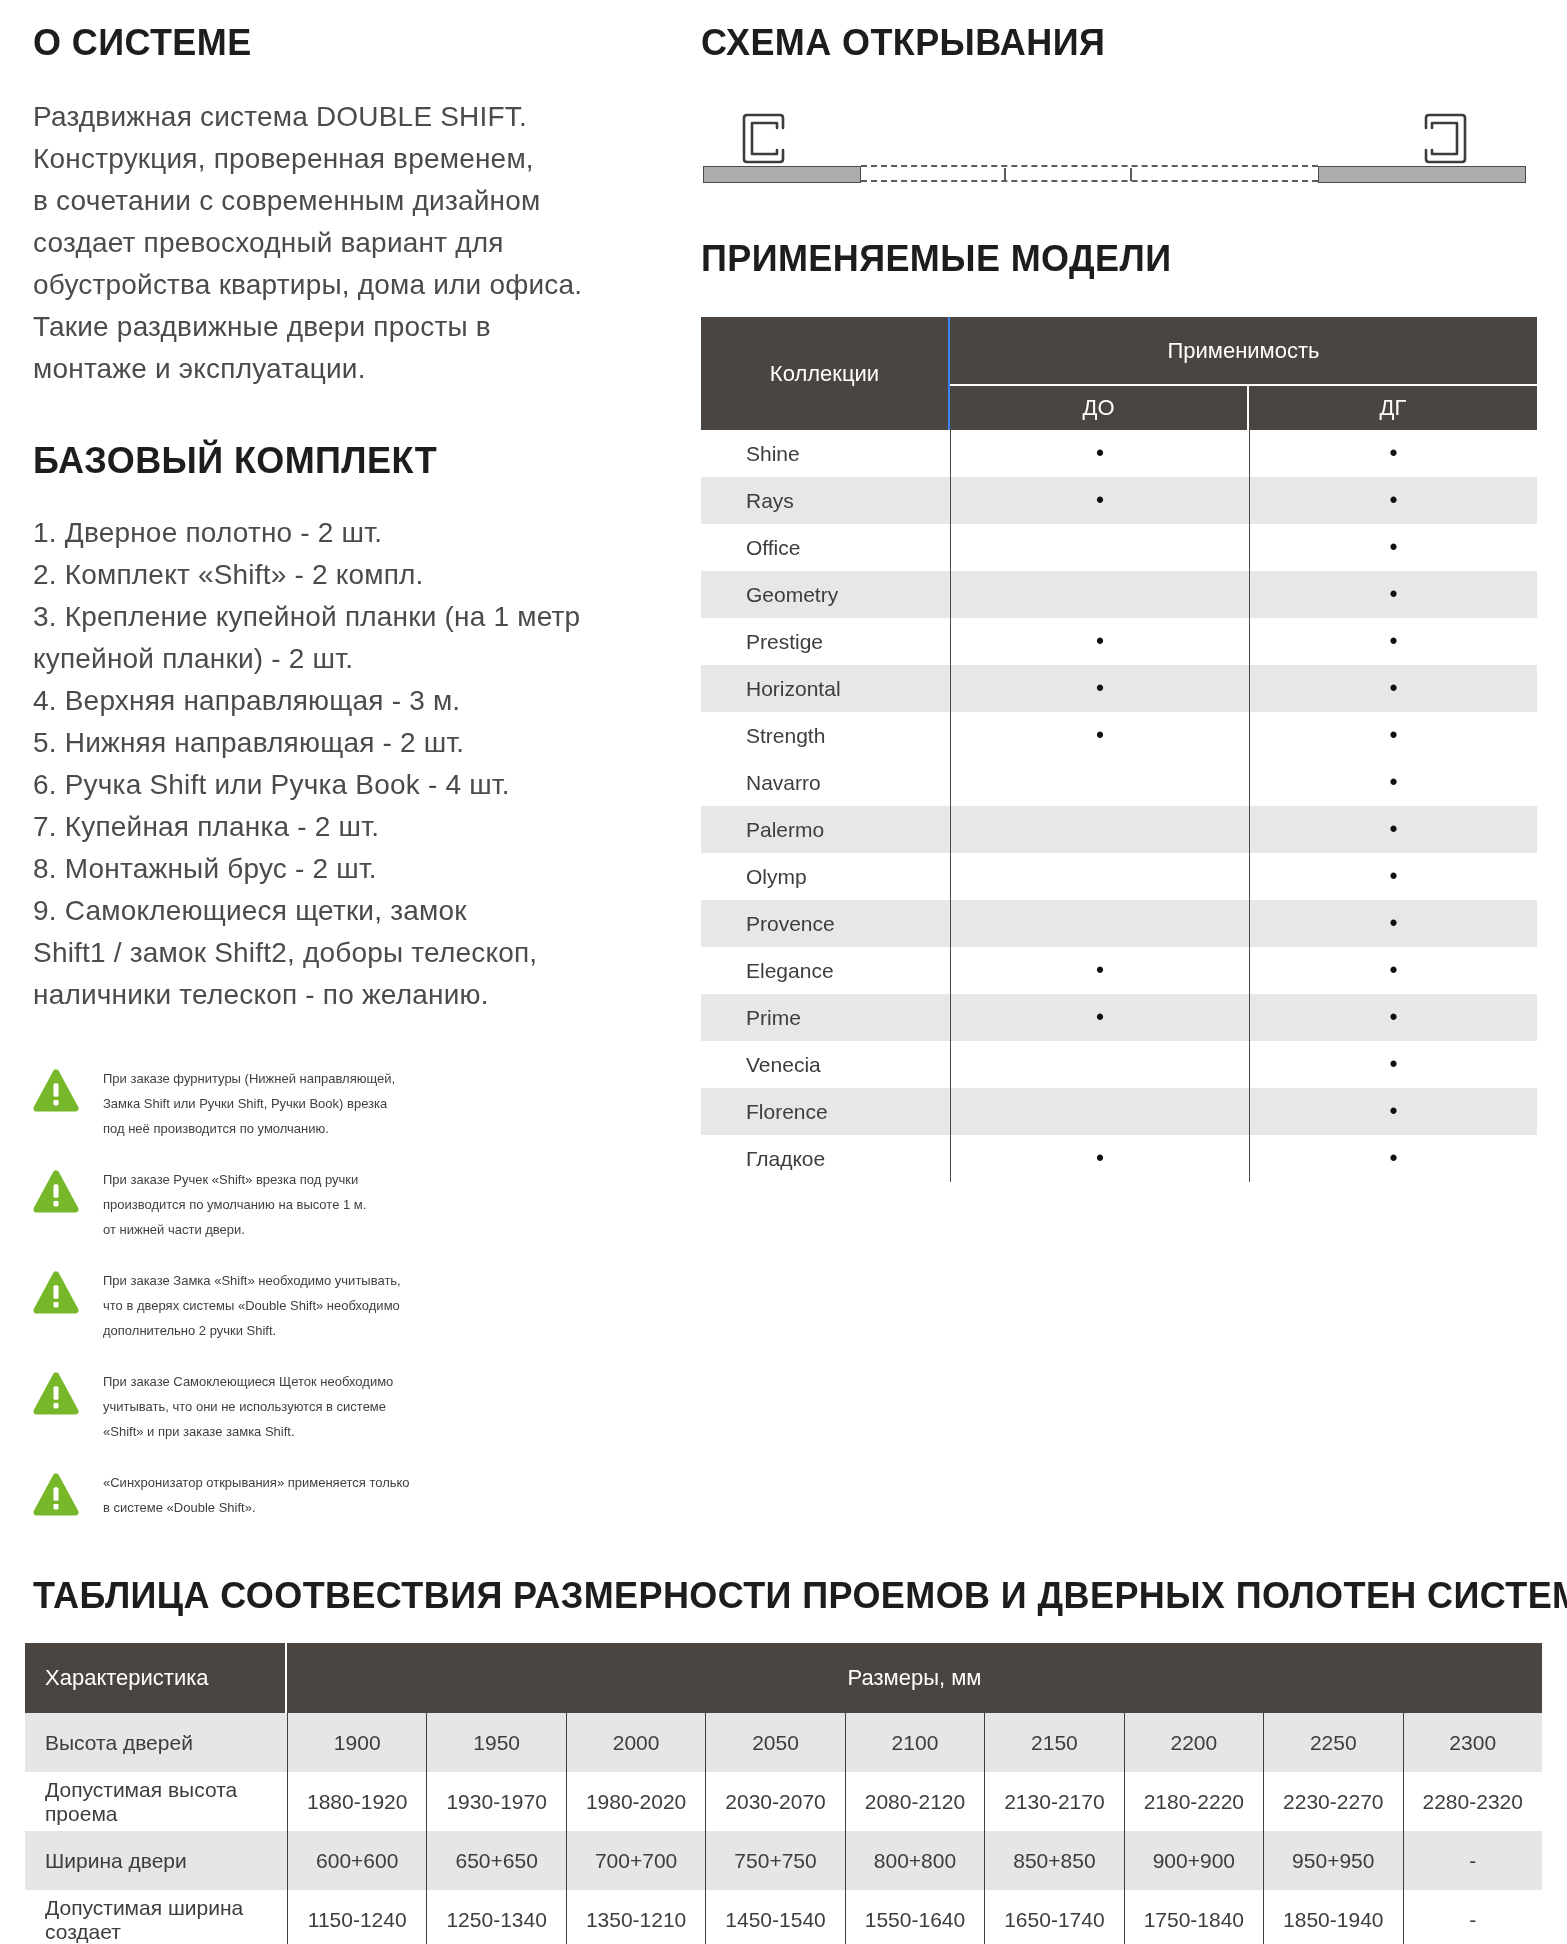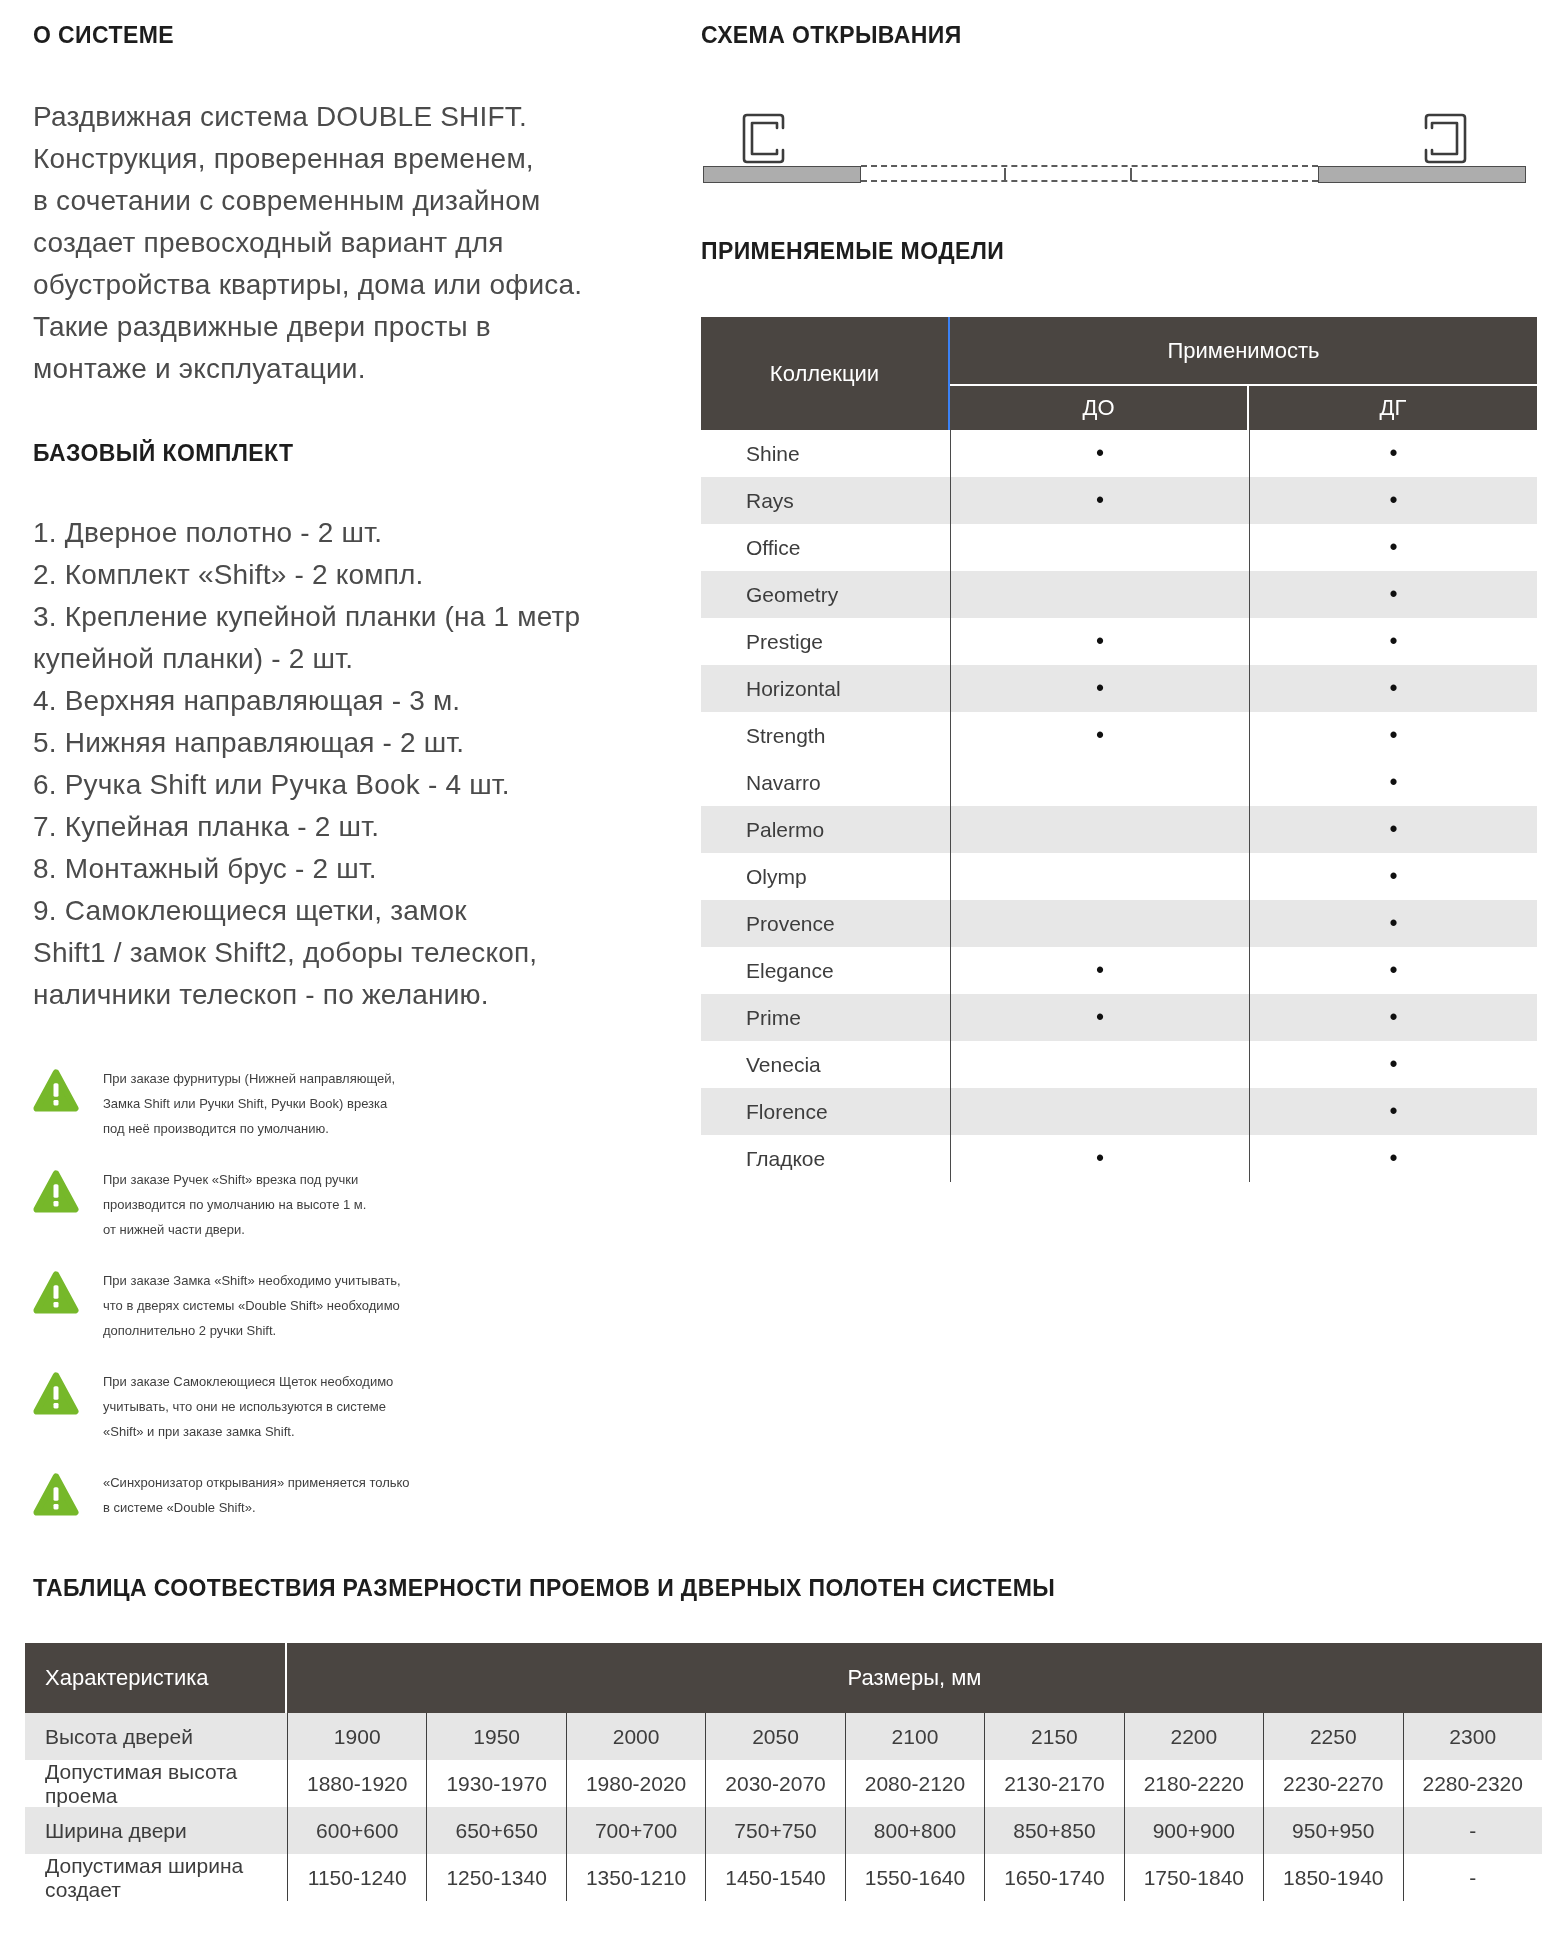--- a/index.html
+++ b/index.html
@@ -2,21 +2,21 @@
 <html><head>
 <meta charset="utf-8">
 <style>
   html,body { margin:0; padding:0; background:#fff; }
   .page {
     position:relative; width:1567px; height:1944px; background:#ffffff;
     font-family:"Liberation Sans","DejaVu Sans",sans-serif; overflow:hidden;
     color:#3d3d3d;
   }
   .h1 {
-    position:absolute; font-size:23px; font-weight:bold; color:#1d1d1d;
+    position:absolute; font-size:36px; font-weight:bold; color:#1d1d1d;
     letter-spacing:0.4px; white-space:nowrap;
   }
   
   .textblock { position:absolute; left:33px; }
   .textline { font-size:28px; line-height:42px; color:#4b4b4b; letter-spacing:0.2px; white-space:nowrap; }
   
   .warnings { position:absolute; left:33px; top:1066px; width:545px; }
   .warning { display:flex; margin-bottom:26px; }
   .warning-icon { width:70px; flex:none; padding-top:1px; }
   .wtext { font-size:13px; line-height:25px; color:#3f3f3f; }
@@ -46,21 +46,21 @@
                display:flex; align-items:center; justify-content:center;
                font-size:23px; color:#101010; }
   .mdo { width:299px; }
   .mdg { flex:1; }
   
   .stable { position:absolute; left:25px; top:1643px; width:1517px; font-size:21px; }
   .shead { display:flex; height:70px; color:#fff; font-size:22px; }
   .shc1 { width:262px; background:#4a4541; border-right:2px solid #fff; box-sizing:border-box;
           display:flex; align-items:center; padding-left:20px; }
   .shc2 { flex:1; background:#4a4541; display:flex; align-items:center; justify-content:center; }
-  .srow { display:flex; height:47px; }
+  .srow { display:flex; height:59px; }
   .srow.shaded { background:#e6e6e6; }
   .slabel { width:262px; display:flex; align-items:center; padding-left:20px; box-sizing:border-box; color:#3d3d3d; }
   .sval { flex:1; display:flex; align-items:center; justify-content:center;
           border-left:1px solid #3f3f3f; box-sizing:border-box; }
 </style>
 </head>
 <body>
 
 <div class="page">
 

